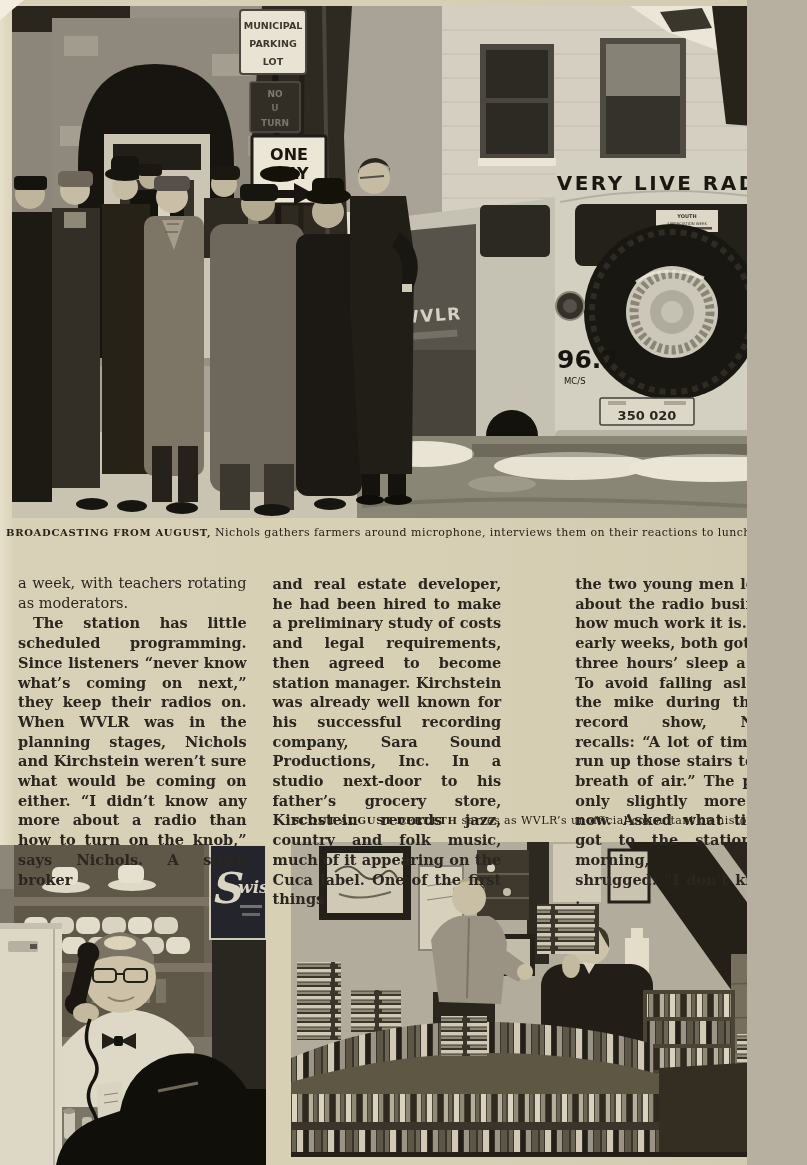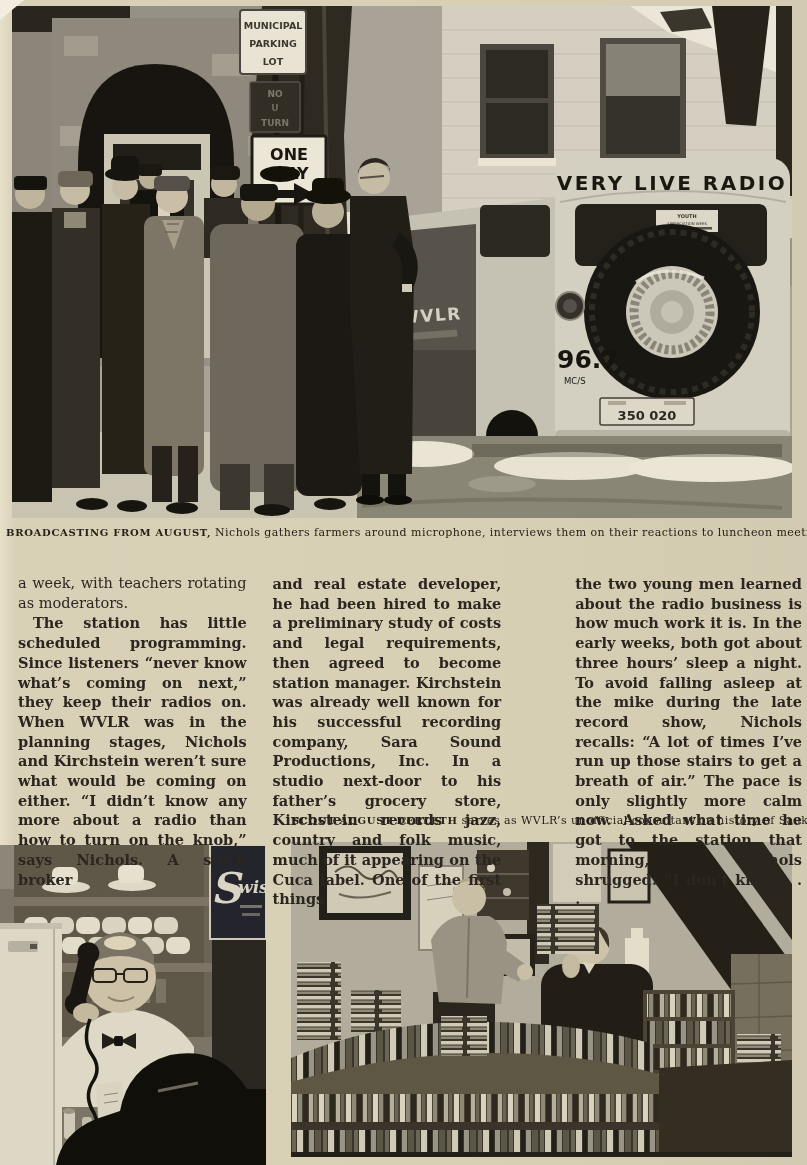--- a/index.html
+++ b/index.html
@@ -1,17 +1,17 @@
 <!DOCTYPE html>
 <html><head>
 <meta charset="utf-8">
 <style>
   html,body{margin:0;padding:0;background:#b7b0a0;}
   .page{
-    position:relative;width:807px;height:1165px;overflow:hidden;
+    position:relative;width:747px;height:1165px;overflow:hidden;
     background:linear-gradient(90deg,#e7e0ca 0px,#d9d1b7 14px,#d8d0b5 55%,#d3cbb1 100%);
     font-family:"DejaVu Serif", serif;color:#2b2721;
   }
   .page::before{ 
     content:"";position:absolute;top:0;left:0;z-index:30;
     border-left:24px solid #f2edde;border-bottom:20px solid transparent;
   }
   .ph{position:absolute;}
   .ph svg{display:block;}
   .caption{

